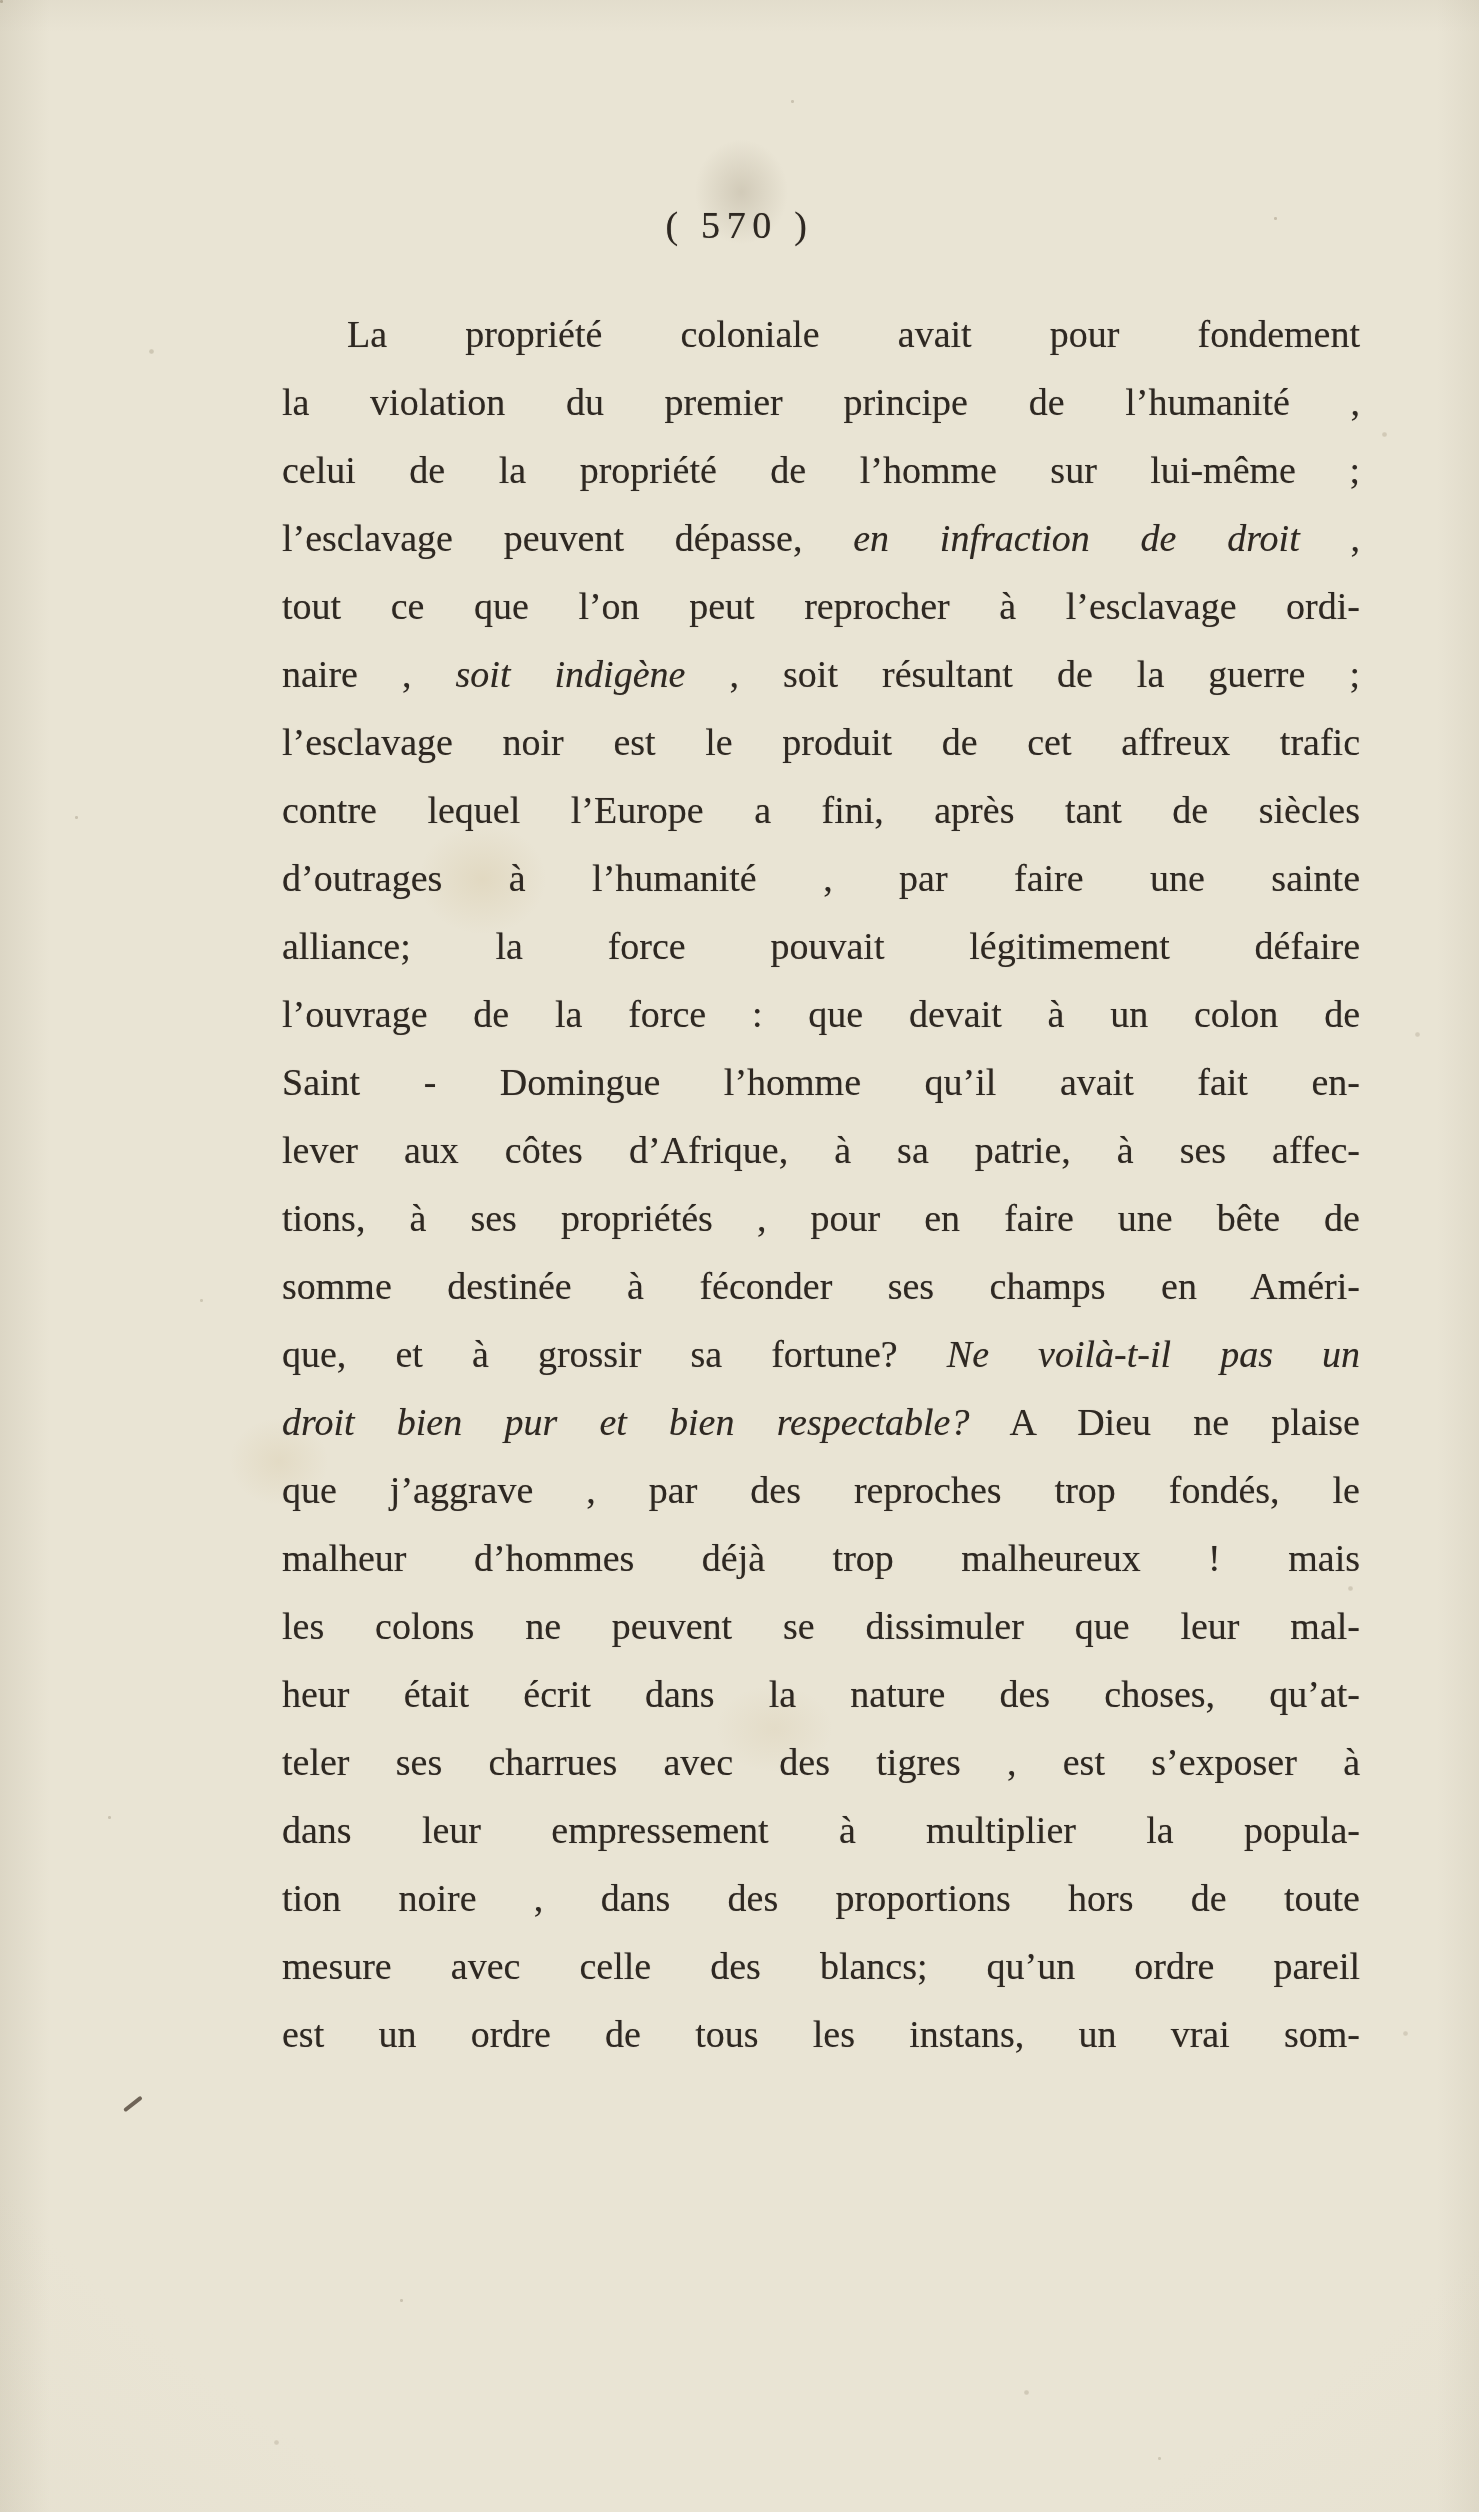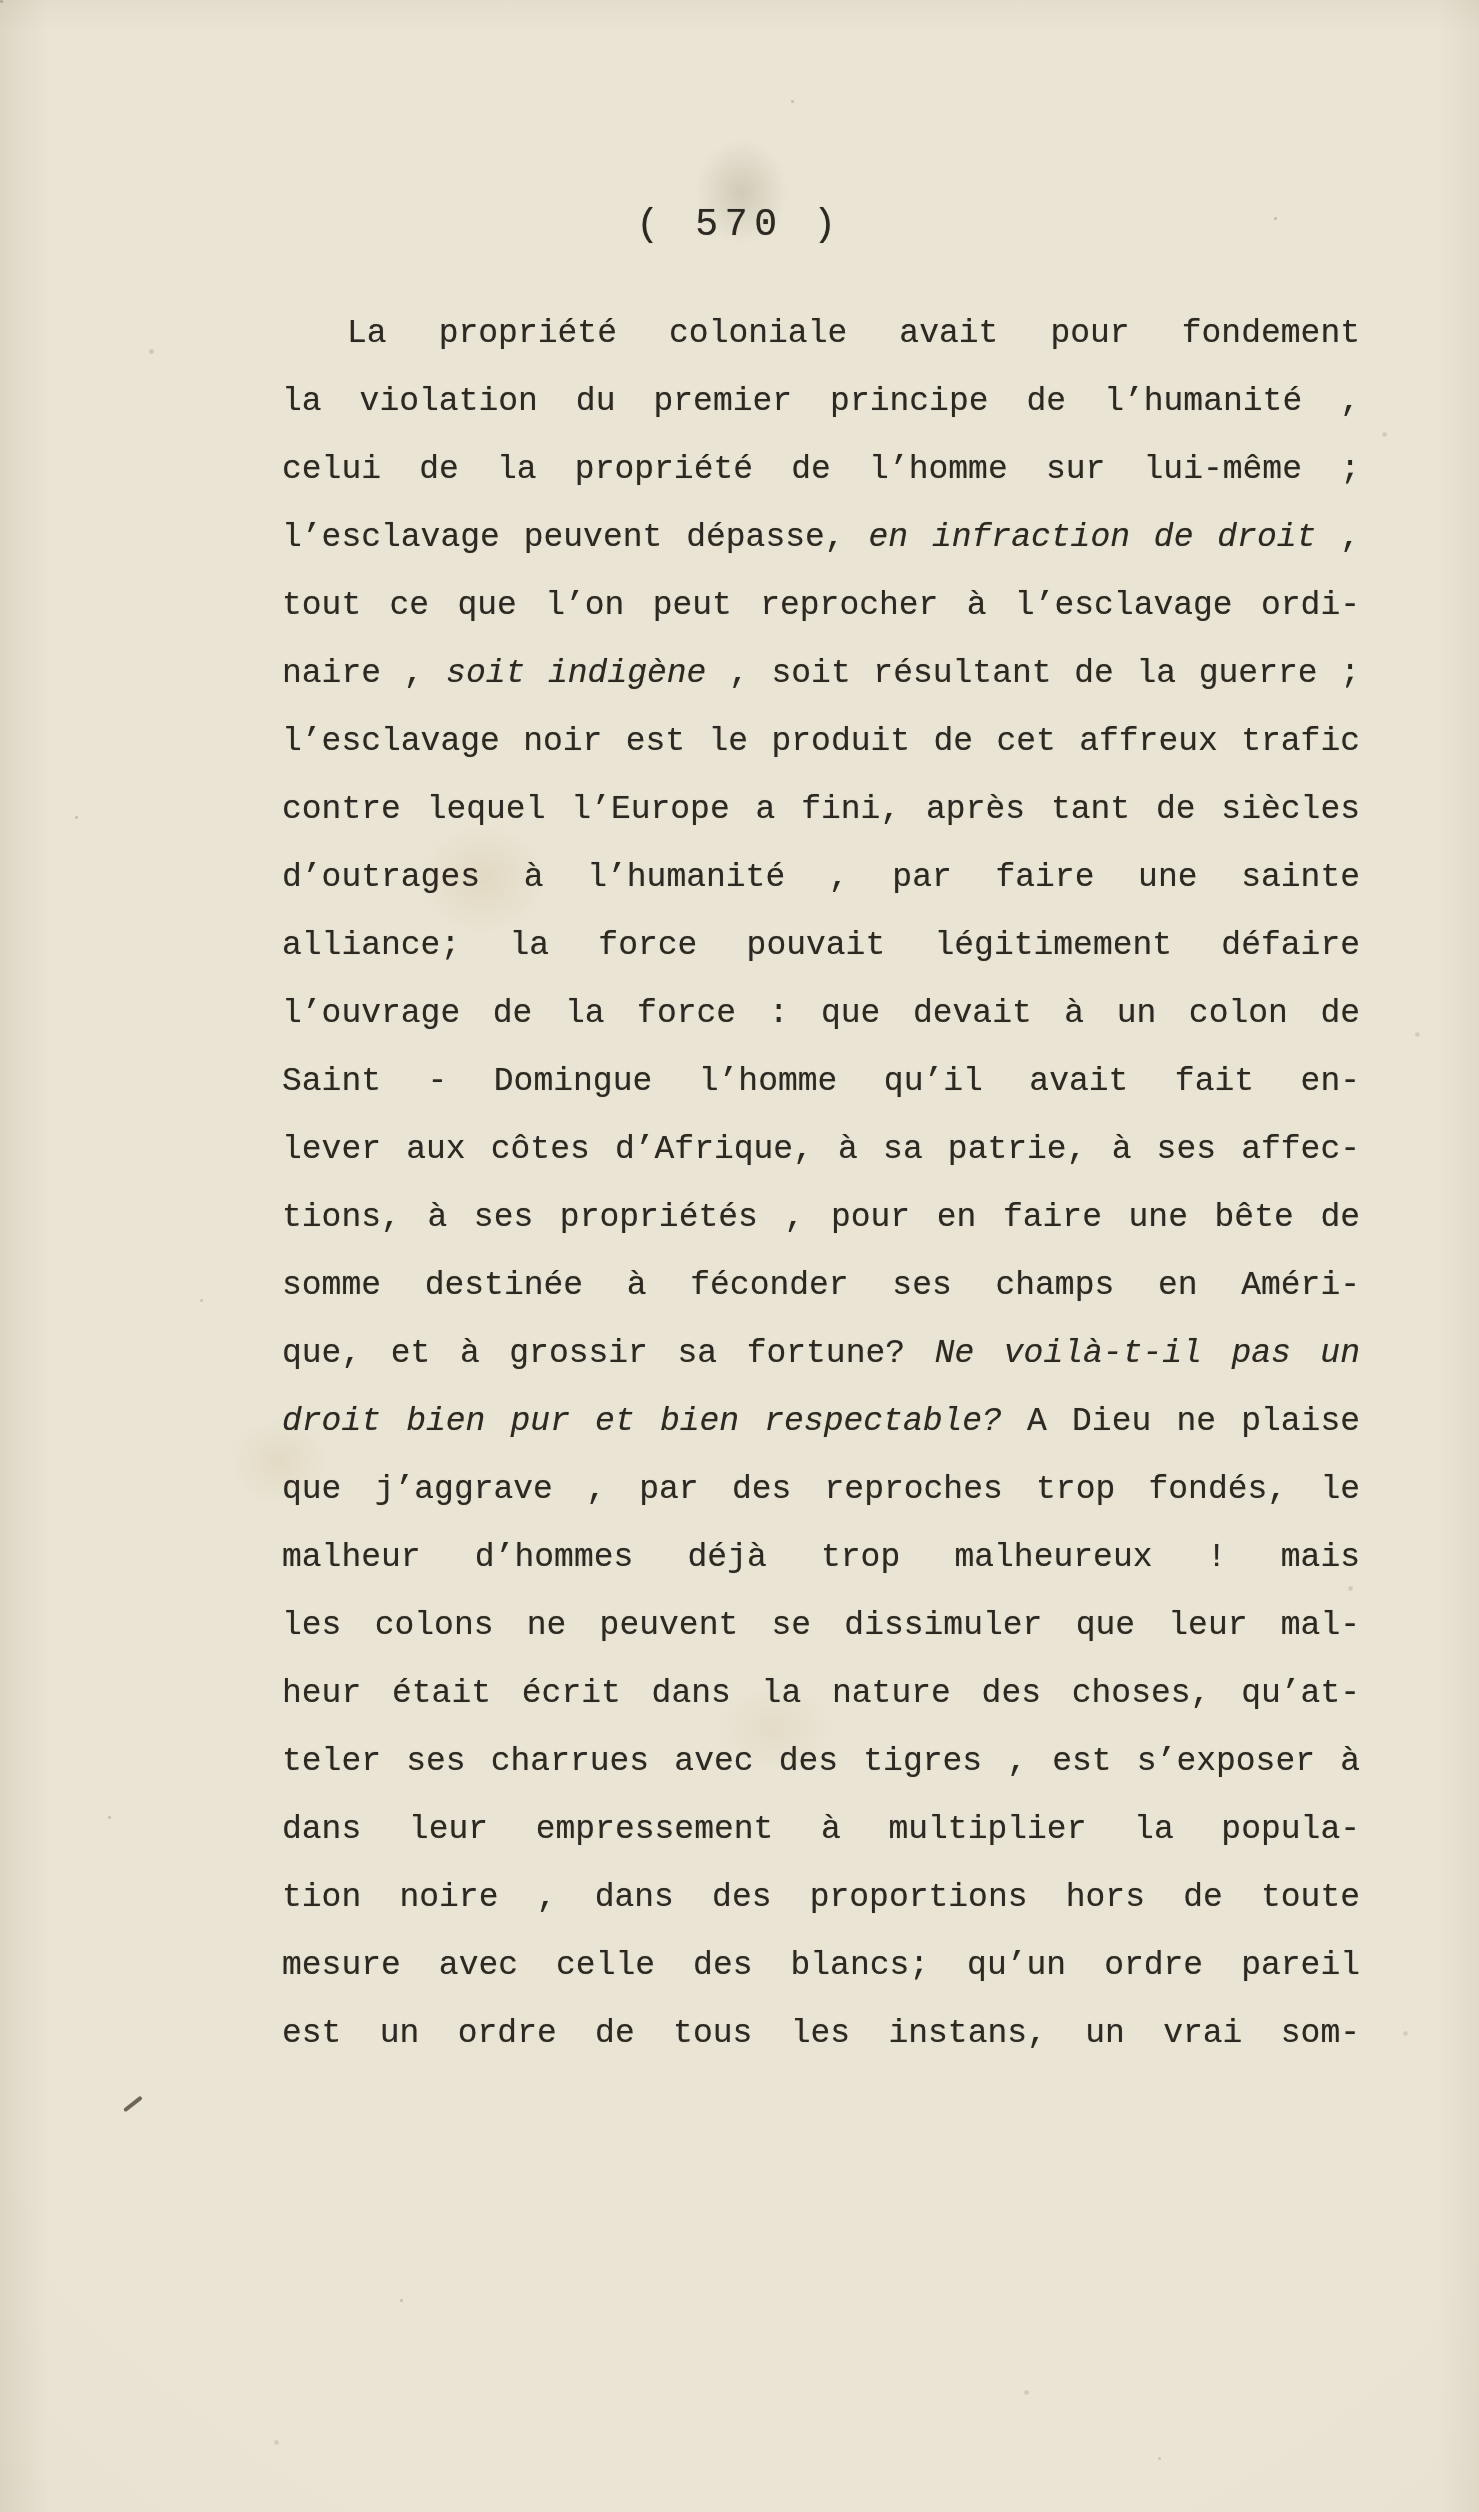--- a/index.html
+++ b/index.html
@@ -7,21 +7,21 @@
     --paper-deep:#ddd7c4;
     --ink:#2e2822;
   }
   html,body{margin:0;padding:0;background:#cfc9b8;}
   .scan{
     position:relative;
     width:1479px;height:2512px;
     background:
       radial-gradient(ellipse 140% 110% at 52% 42%, var(--paper) 55%, var(--paper-deep) 100%);
     overflow:hidden;
-    font-family:Liberation Mono, monospace;
+    font-family:Liberation Serif, serif;
     color:var(--ink);
   }
   
   .edge-shade{
     position:absolute;inset:0;pointer-events:none;
     background:
       linear-gradient(to right, rgba(140,130,105,0.14), rgba(140,130,105,0) 50px),
       linear-gradient(to left,  rgba(140,130,105,0.10), rgba(140,130,105,0) 42px),
       linear-gradient(to bottom,rgba(140,130,105,0.07), rgba(140,130,105,0) 33px);
   }
@@ -67,21 +67,21 @@
     background:rgba(70,58,45,0.75);border-radius:2.5px;
     transform:rotate(-38deg);
   }
   .page-number{
     position:absolute;left:0;top:203px;width:1479px;
     text-align:center;font-size:38px;letter-spacing:6.7px;
     text-shadow:0 0 0.8px rgba(46,40,34,0.5);
   }
   .text-block{
     position:absolute;left:282px;top:300px;width:1078px;
-    font-size:33px;line-height:68px;
+    font-size:38px;line-height:68px;
     text-shadow:0 0 0.8px rgba(46,40,34,0.45);
   }
   .line{
     height:68px;
     text-align:justify;
     text-align-last:justify;
     -moz-text-align-last:justify;
   }
   .line.indent{text-indent:65px;}
   .italic{font-style:italic;}

